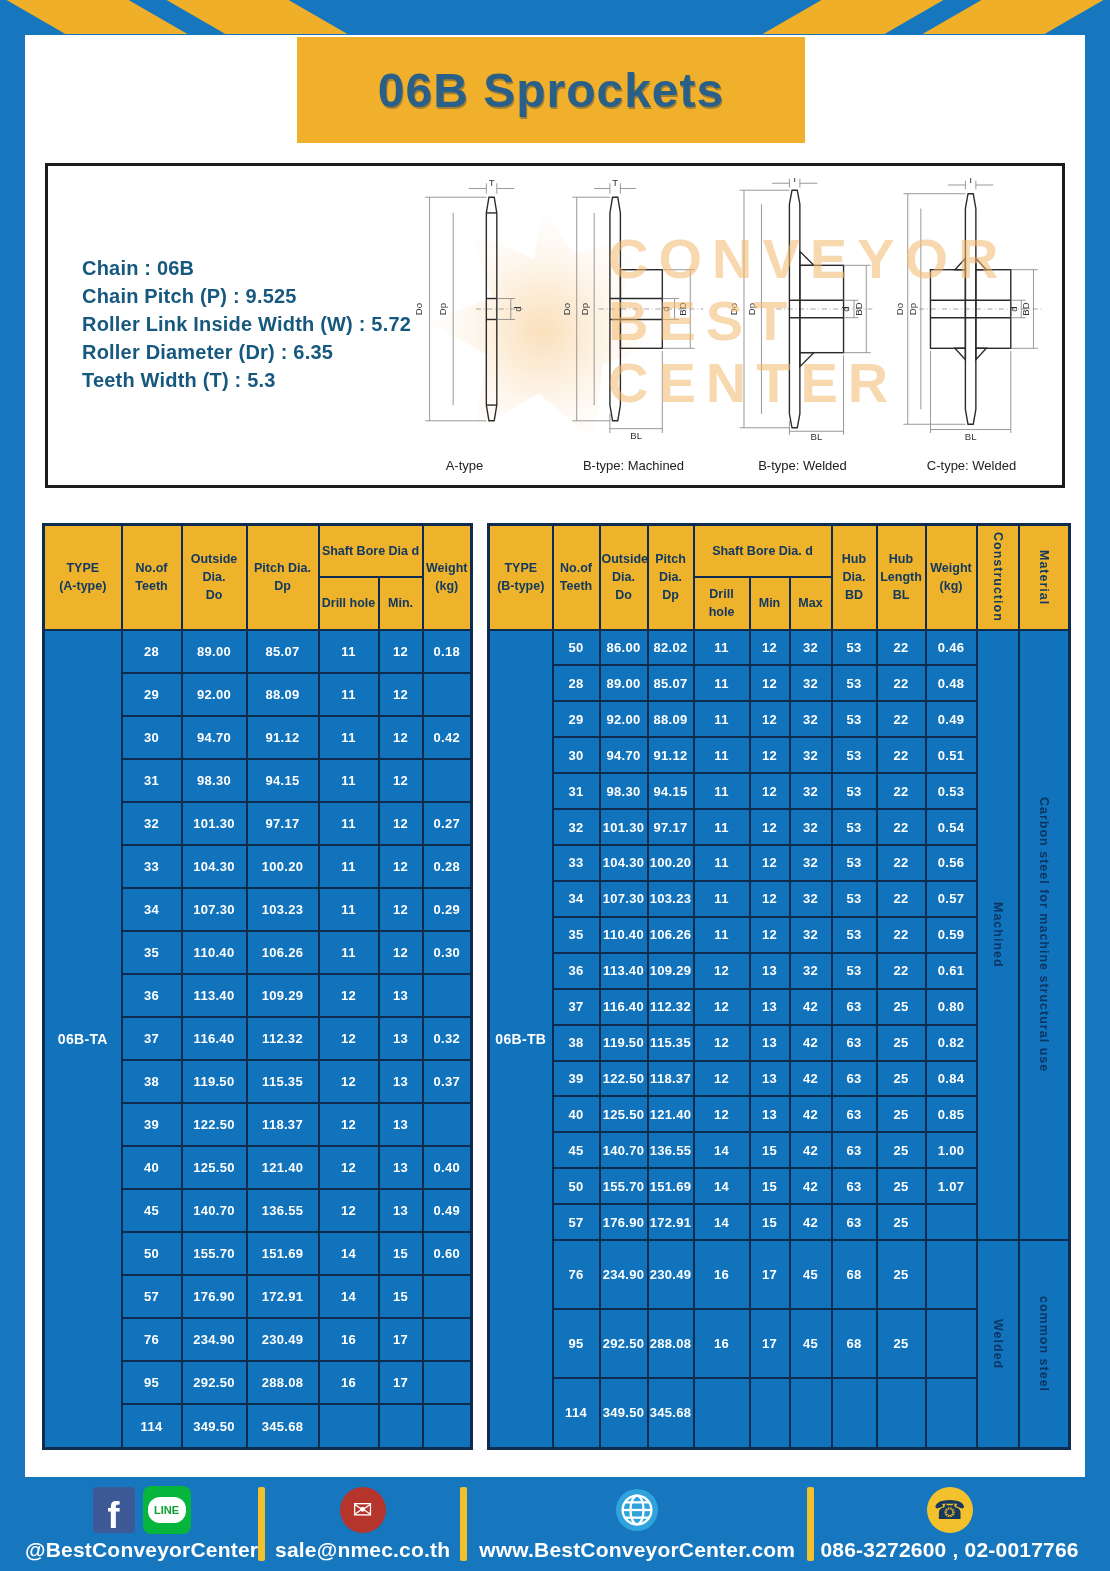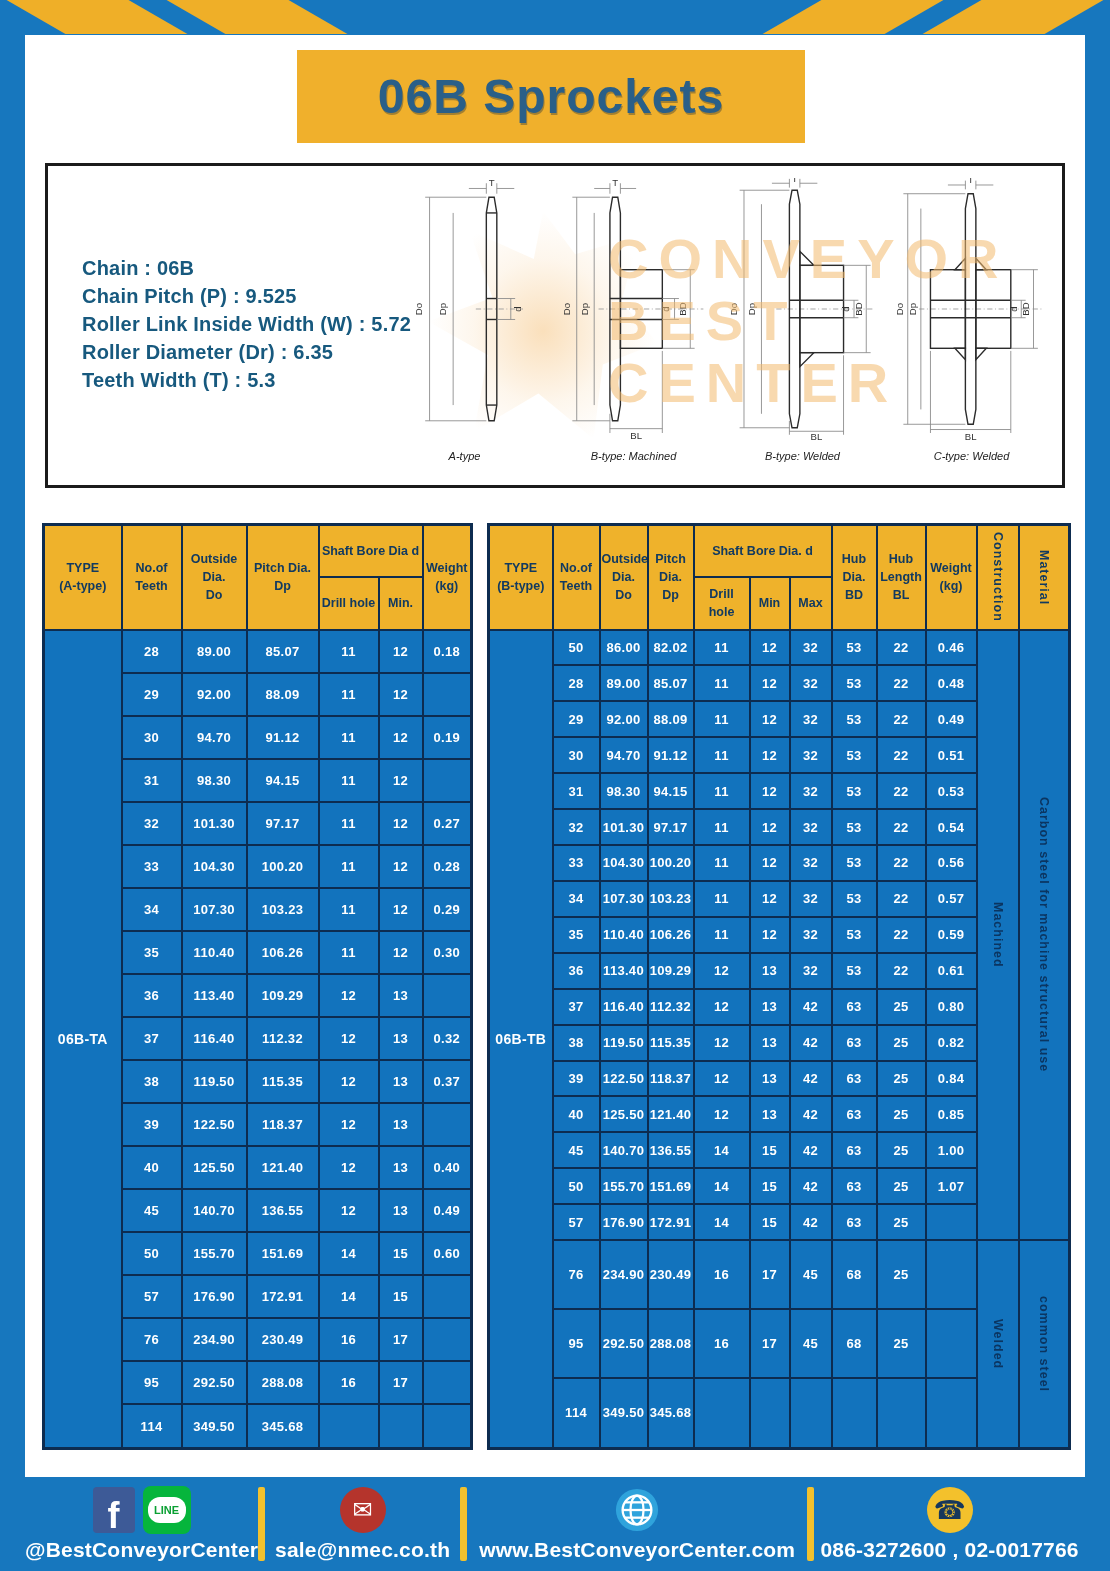--- a/index.html
+++ b/index.html
@@ -8,40 +8,40 @@
 
   
   .stripe { position:absolute; top:0; height:34px; width:122px; background:#EFAF28; }
   .stripe.l1 { left:36px;  transform:skewX(60deg); }
   .stripe.l2 { left:196px; transform:skewX(60deg); }
   .stripe.r1 { right:196px; transform:skewX(-60deg); }
   .stripe.r2 { right:36px;  transform:skewX(-60deg); }
 
   .content { position:absolute; left:25px; top:35px; width:1060px; height:1442px; background:#ffffff; }
 
-  .banner { position:absolute; left:272px; top:15px; width:508px; height:93px; background:#F0B02C;
+  .banner { position:absolute; left:272px; top:2px; width:508px; height:106px; background:#F0B02C;
             display:flex; align-items:center; justify-content:center; }
   .banner h1 { font-size:48px; font-weight:bold; color:#2A5F88; letter-spacing:1px;
                text-shadow:1px 2px 0 rgba(20,40,60,.35); }
 
   .diagram-box { position:absolute; left:20px; top:128px; width:1020px; height:325px;
                  border:3px solid #1b1b1b; background:#fff; overflow:hidden; }
   .wm-blob { position:absolute; left:380px; top:45px; width:230px; height:240px; opacity:.5;
              background:radial-gradient(closest-side, rgba(244,185,105,.9), rgba(244,185,105,.25) 60%, rgba(244,185,105,0));
              clip-path:polygon(50% 0,64% 18%,92% 10%,84% 38%,100% 55%,76% 64%,72% 95%,48% 76%,20% 92%,26% 60%,0 46%,28% 36%,18% 8%,46% 20%); }
   .wm-text { position:absolute; left:560px; top:62px; width:430px; text-align:left;
              font-size:56px; font-weight:bold; letter-spacing:10px; line-height:62px;
              color:rgba(243,186,109,.55); z-index:3; pointer-events:none; }
   .specs { position:absolute; left:34px; top:88px; width:390px; }
   .spec-line { font-size:20px; font-weight:bold; color:#17597E; line-height:28px; letter-spacing:.2px; }
 
   .figs { position:absolute; left:332px; top:12px; right:6px; bottom:6px; display:flex; z-index:2; }
   .fig { flex:1; display:flex; flex-direction:column; align-items:center; }
   .fig svg { width:100%; height:262px; }
-  .fig figcaption { font-size:11px; color:#222; margin-top:10px;font-style:italic; }
+  .fig figcaption { font-size:13px; color:#222; margin-top:18px; }
   .part   { fill:none; stroke:#2b2b2b; stroke-width:1.6; }
   .dim    { stroke:#8a8a8a; stroke-width:1; }
   .cl     { stroke:#999; stroke-width:1; stroke-dasharray:6 3 1 3; }
   .dlabel { font-size:11px; fill:#333; font-family:"Liberation Sans",sans-serif; }
 
   
   .tbl-wrap { position:absolute; top:488px; }
   .tbl-a { left:17px;  width:428px; height:927px; }
   .tbl-b { left:462px; width:581px; height:927px; }
   table { border-collapse:collapse; table-layout:fixed; width:100%; height:100%;
@@ -295,21 +295,21 @@
               <td>11</td>
               <td>12</td>
               <td></td>
             </tr>
             <tr>
               <td>30</td>
               <td>94.70</td>
               <td>91.12</td>
               <td>11</td>
               <td>12</td>
-              <td>0.19</td>
+              <td>0.42</td>
             </tr>
             <tr>
               <td>31</td>
               <td>98.30</td>
               <td>94.15</td>
               <td>11</td>
               <td>12</td>
               <td></td>
             </tr>
             <tr>

